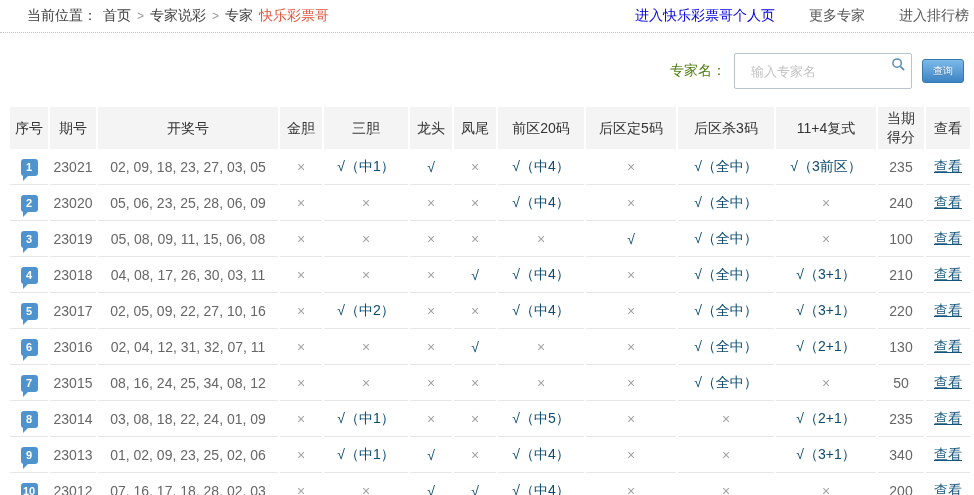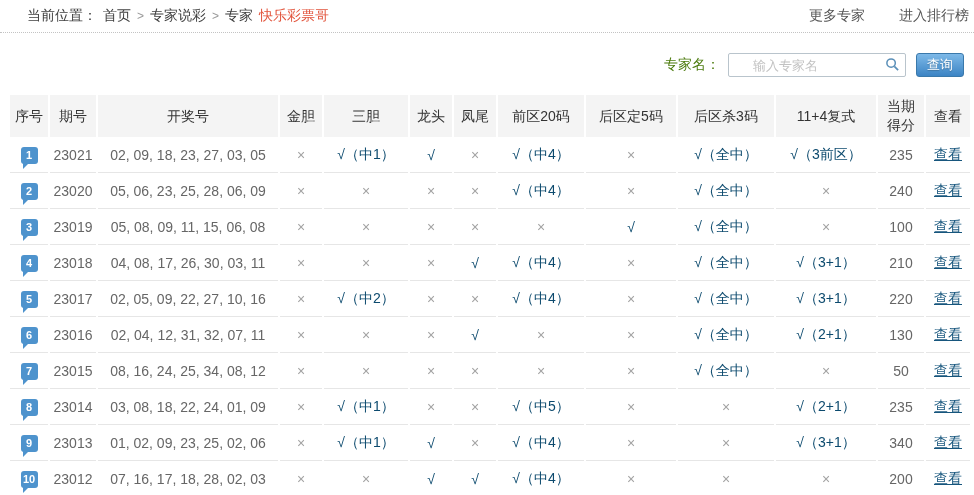--- a/index.html
+++ b/index.html
@@ -23,31 +23,31 @@
   .toplink { color: #555; cursor: pointer; }
   .toplink.primary { color: #0101dd; }
   
   .searchrow {
     display: flex; justify-content: flex-end; align-items: center;
     gap: 8px; margin: 20px 10px 0 0;
   }
   .search-label { color: #4d7c0f; }
   .search-box { position: relative; }
   .search-input {
-    width: 178px; height: 24px; padding: 2px 26px 2px 24px;
+    width: 178px; height: 36px; padding: 2px 26px 2px 16px;
     border: 1px solid #b9c4cc; border-radius: 2px;
     font-family: inherit; font-size: 13px; color: #555; outline: none;
   }
   .search-input::placeholder { color: #c2c2c2; }
   .mag-icon { position: absolute; right: 6px; top: 4px; width: 15px; height: 15px; cursor: pointer; }
   .query-btn {
     height: 24px; padding: 0 10px; margin-left: 2px;
     background: linear-gradient(#7db9e8, #3c84c4);
     border: 1px solid #3a79ab; border-radius: 3px;
-    color: #fff; font-size: 13px; font-family: inherit; cursor: pointer;
+    color: #fff; font-size: 10px; font-family: inherit; cursor: pointer;
     text-shadow: 0 1px 1px rgba(0,0,0,.25);
   }
   
   table {
     border-collapse: separate; border-spacing: 2px 0;
     table-layout: fixed; width: 964px;
     margin: 18px 0 0 8px; font-size: 14px;
   }
   thead td {
     background: #f4f4f4; color: #333; text-align: center;
@@ -80,20 +80,21 @@
   <div class="crumbs">
     <span>当前位置：</span>
     <span class="crumb-link">首页</span>
     <span class="sep">&gt;</span>
     <span class="crumb-link">专家说彩</span>
     <span class="sep">&gt;</span>
     <span class="crumb-link">专家</span>
     <span class="crumb-expert">快乐彩票哥</span>
   </div>
   <div class="toplinks">
+    <span class="toplink primary">进入快乐彩票哥个人页</span>
     <span class="toplink">更多专家</span>
     <span class="toplink">进入排行榜</span>
   </div>
 </div>
 
 <div class="searchrow">
   <span class="search-label">专家名：</span>
   <span class="search-box">
     <input class="search-input" type="text" placeholder="输入专家名" style="">
     <svg class="mag-icon" viewBox="0 0 16 16">

